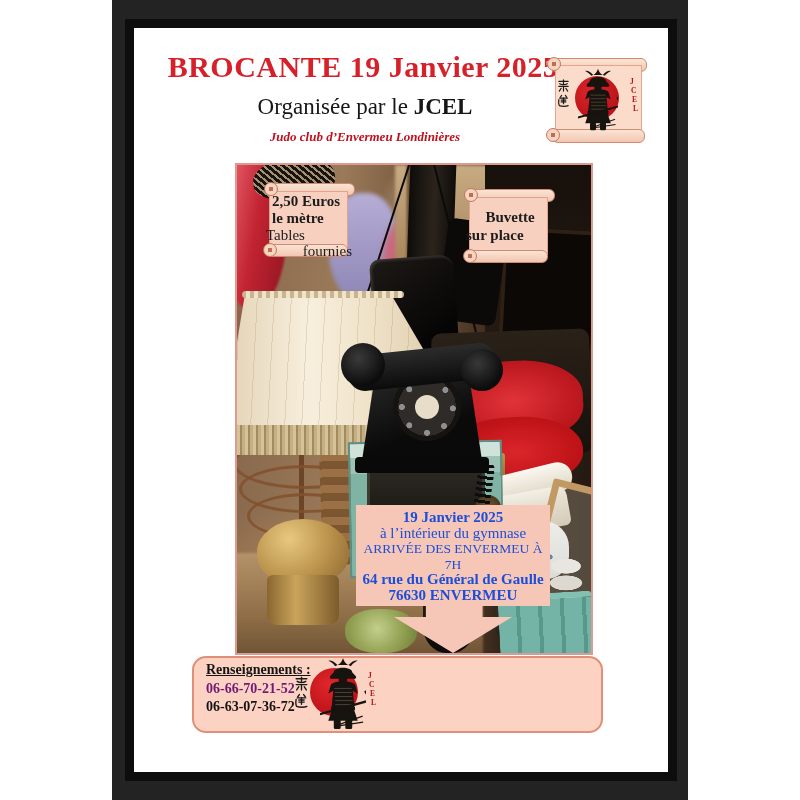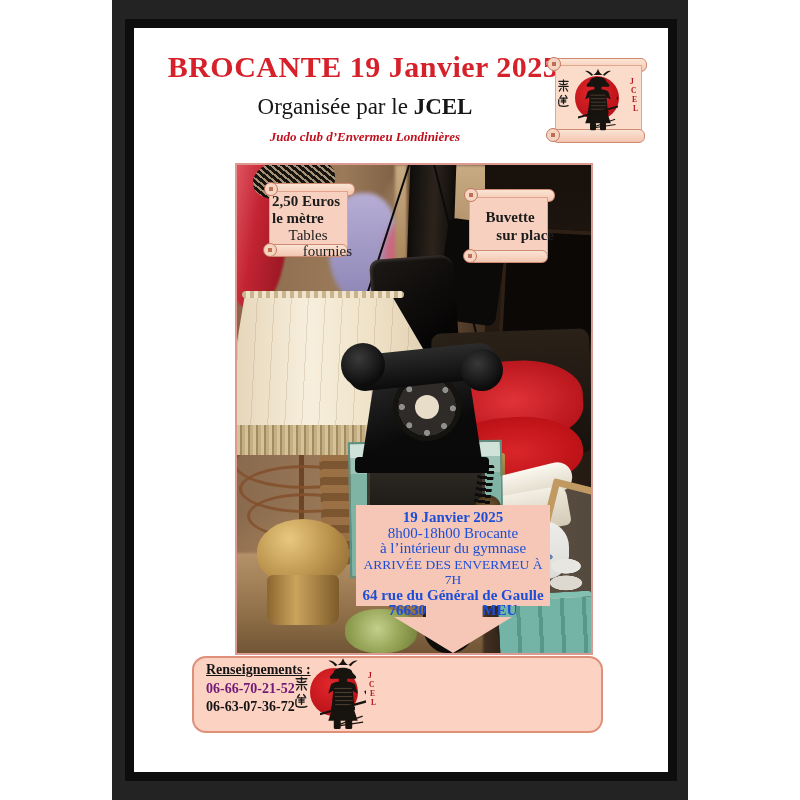--- a/index.html
+++ b/index.html
@@ -113,24 +113,24 @@
   #scroll-buvette{left:229px;top:24px;height:72px;}
   .callout .bar-t{left:0;top:0;width:87px;height:11px;}
   .callout .bar-b{left:0;top:61px;width:80px;height:11px;}
   .callout .body{left:3px;top:8px;width:77px;height:56px;}
   .callout .sp-t{left:-2px;top:-1px;}
   .callout .sp-b{left:-3px;top:60px;}
   .callout .txt{color:#1c1c1c;font-size:15px;line-height:16px;}
   .txt-b{font-weight:bold;}
   #scroll-price .l1{left:6px;top:10px;}
   #scroll-price .l2{left:6px;top:27px;}
-  #scroll-price .l3{left:0;top:44px;width:84px;text-align:center;}
+  #scroll-price .l3{left:0;top:44px;width:84px;text-align:left;}
   #scroll-price .l4{left:0;top:60px;width:86px;text-align:right;}
   #scroll-buvette .l1{left:0;top:20px;width:88px;text-align:center;}
-  #scroll-buvette .l2{left:0;top:38px;width:88px;text-align:right;}
+  #scroll-buvette .l2{left:0;top:38px;width:88px;text-align:left;}
 
   
   #event-box{left:119px;top:340px;width:194px;height:96px;background:#f6c7b6;text-align:center;color:#1d4ed8;font-size:15px;line-height:15.5px;padding-top:5px;}
   #event-box .caps{font-size:13.5px;}
   #arrow{left:157px;top:436px;width:118px;height:52px;background:#f6c7b6;clip-path:polygon(27% 0,75% 0,75% 31%,100% 31%,50% 100%,0 31%,27% 31%);}
 
   
   #contact-box{left:58px;top:628px;width:407px;height:73px;background:#fcd2c3;border:2px solid #e08f79;border-radius:14px;}
   #contact-box .head{left:12px;top:4px;font-size:14px;font-weight:bold;text-decoration:underline;color:#141414;white-space:nowrap;}
   #contact-box .ph1{left:12px;top:23px;font-size:14px;font-weight:bold;color:#701a75;}
@@ -291,21 +291,20 @@
             <div class="abs body scroll-body"></div>
             <div class="abs bar bar-b"></div>
             <div class="abs spiral sp-t"></div>
             <div class="abs spiral sp-b"></div>
             <div class="abs txt txt-b l1">Buvette</div>
             <div class="abs txt txt-b l2">sur place</div>
           </div>
 
           <div id="event-box" class="abs">
             <div class="txt-b">19 Janvier 2025</div>
-            <div>8h00-18h00 Brocante</div>
             <div>à l’intérieur du gymnase</div>
             <div class="caps">ARRIVÉE DES ENVERMEU À 7H</div>
             <div class="txt-b">64 rue du Général de Gaulle</div>
             <div class="txt-b">76630 ENVERMEU</div>
           </div>
           <div id="arrow" class="abs"></div>
         </div>
 
         <div id="contact-box" class="abs">
           <div class="abs head">Renseignements :</div>

